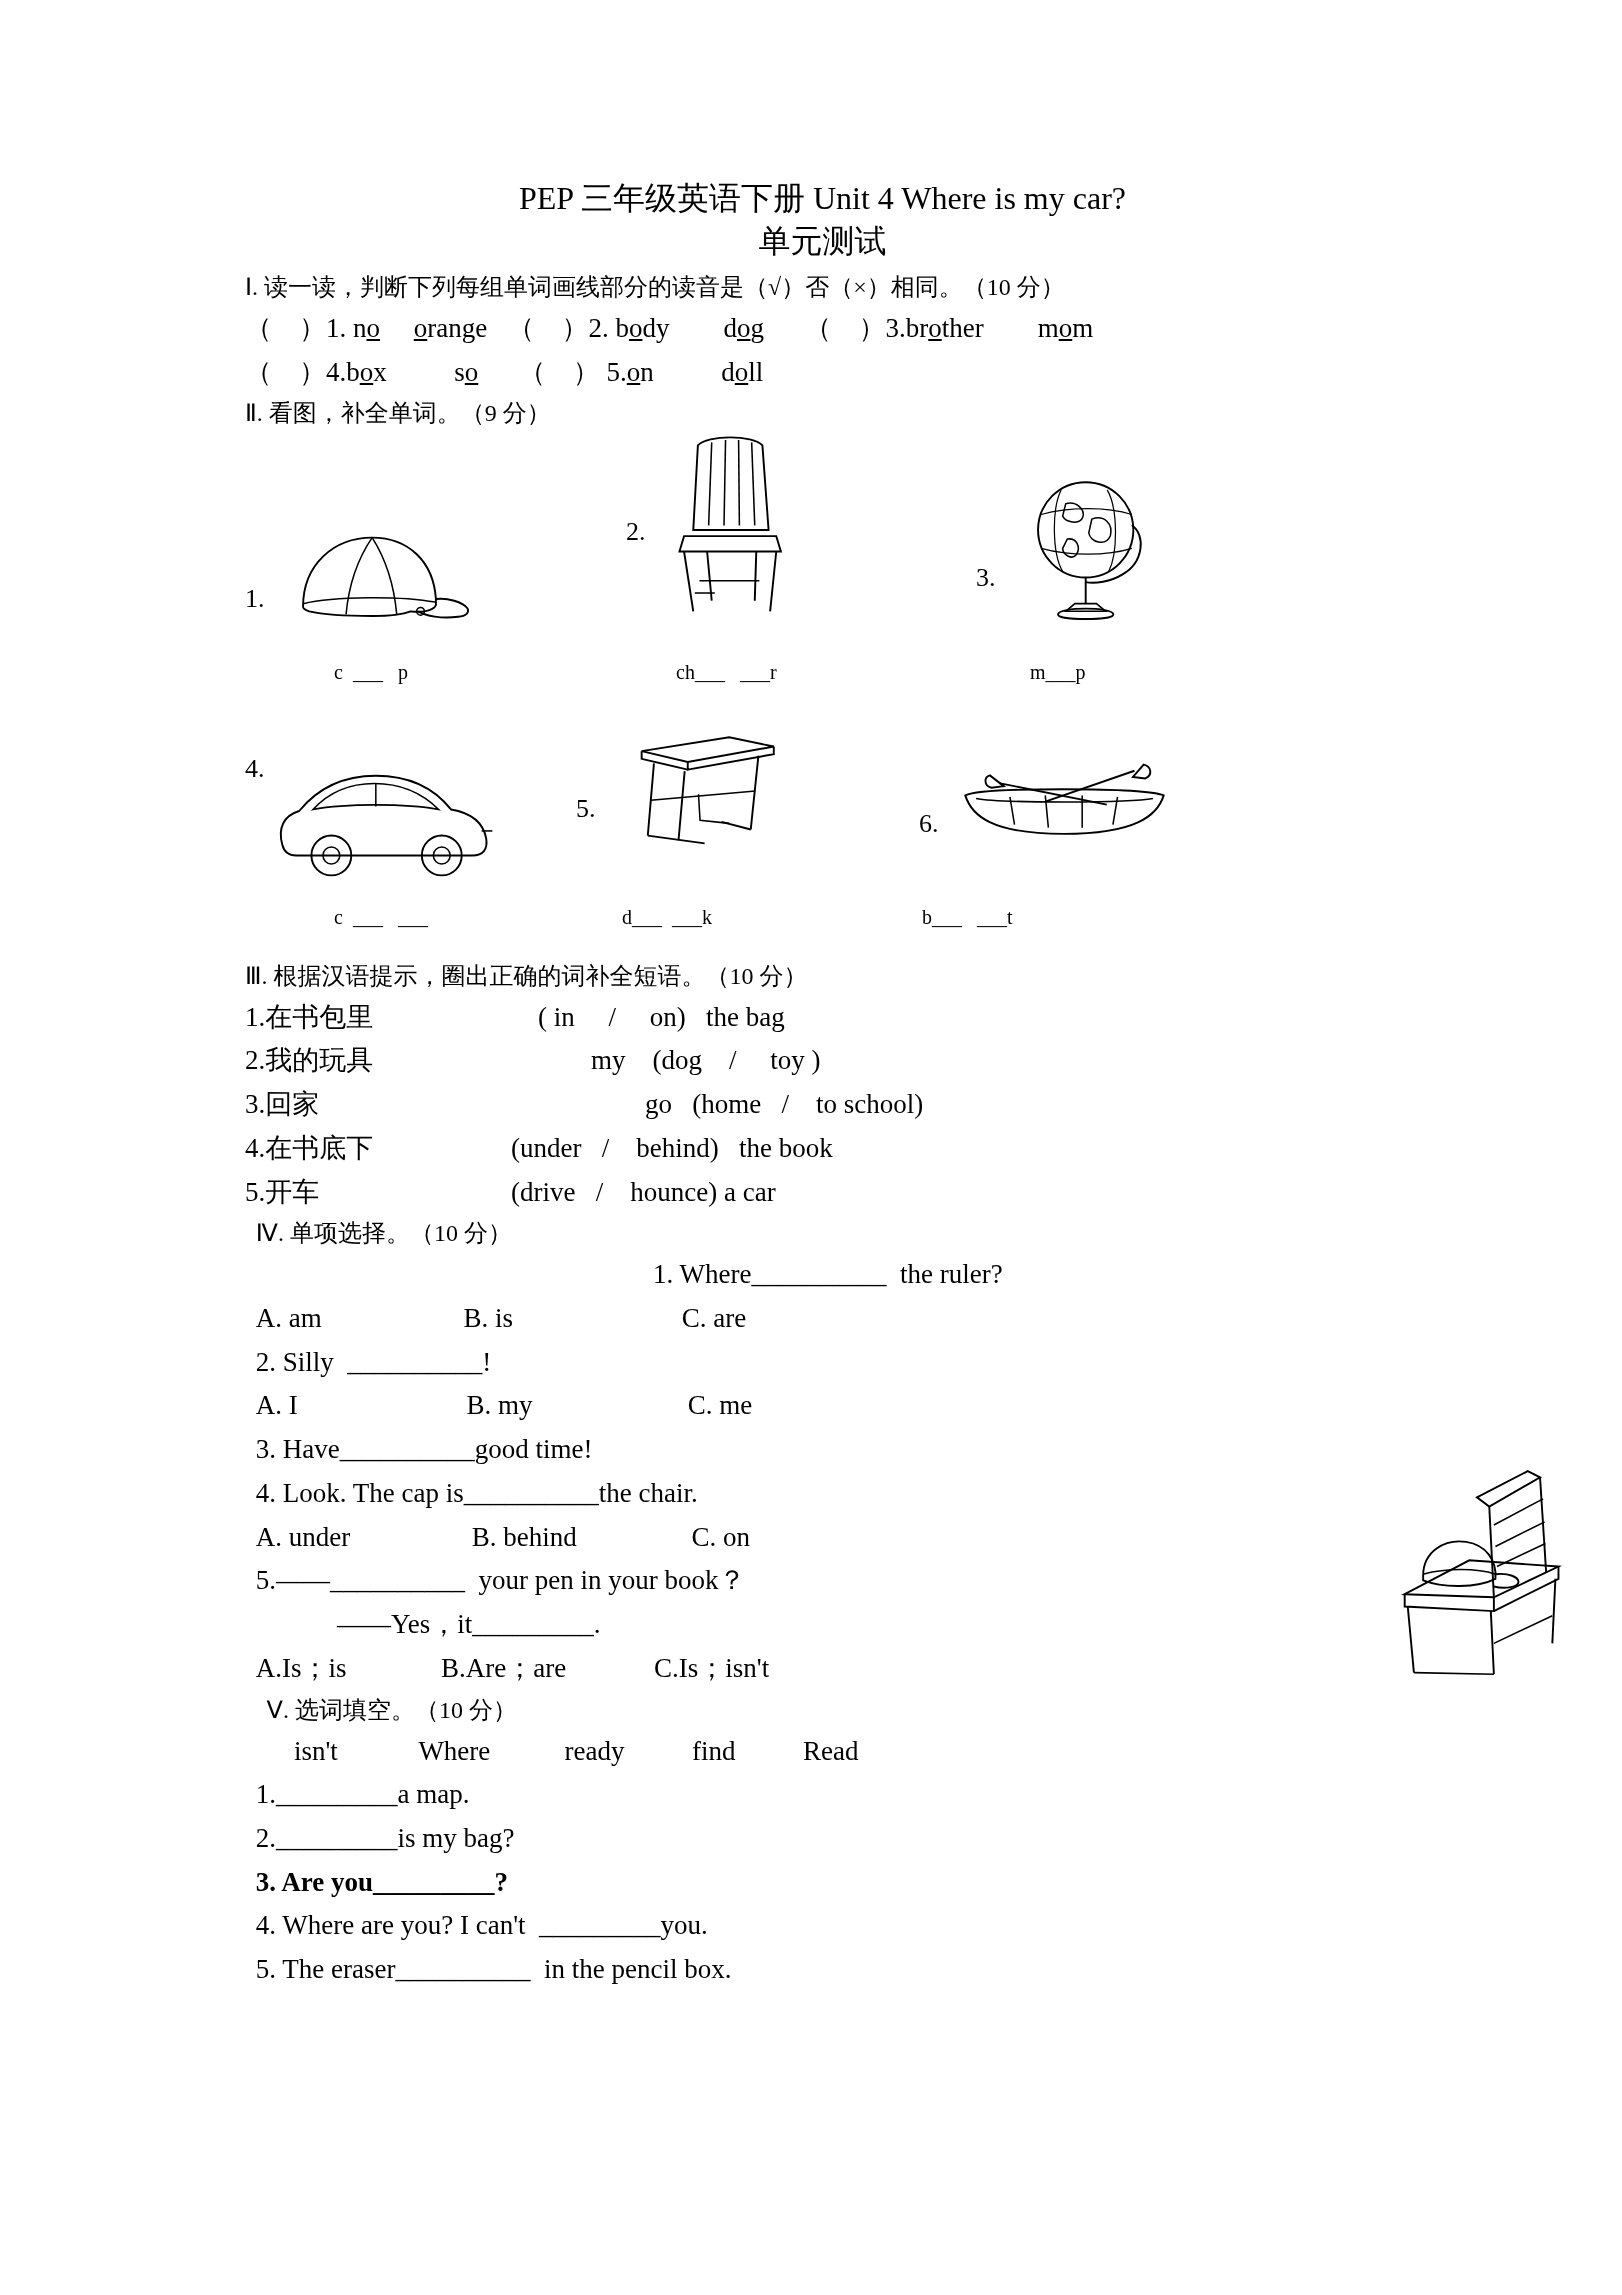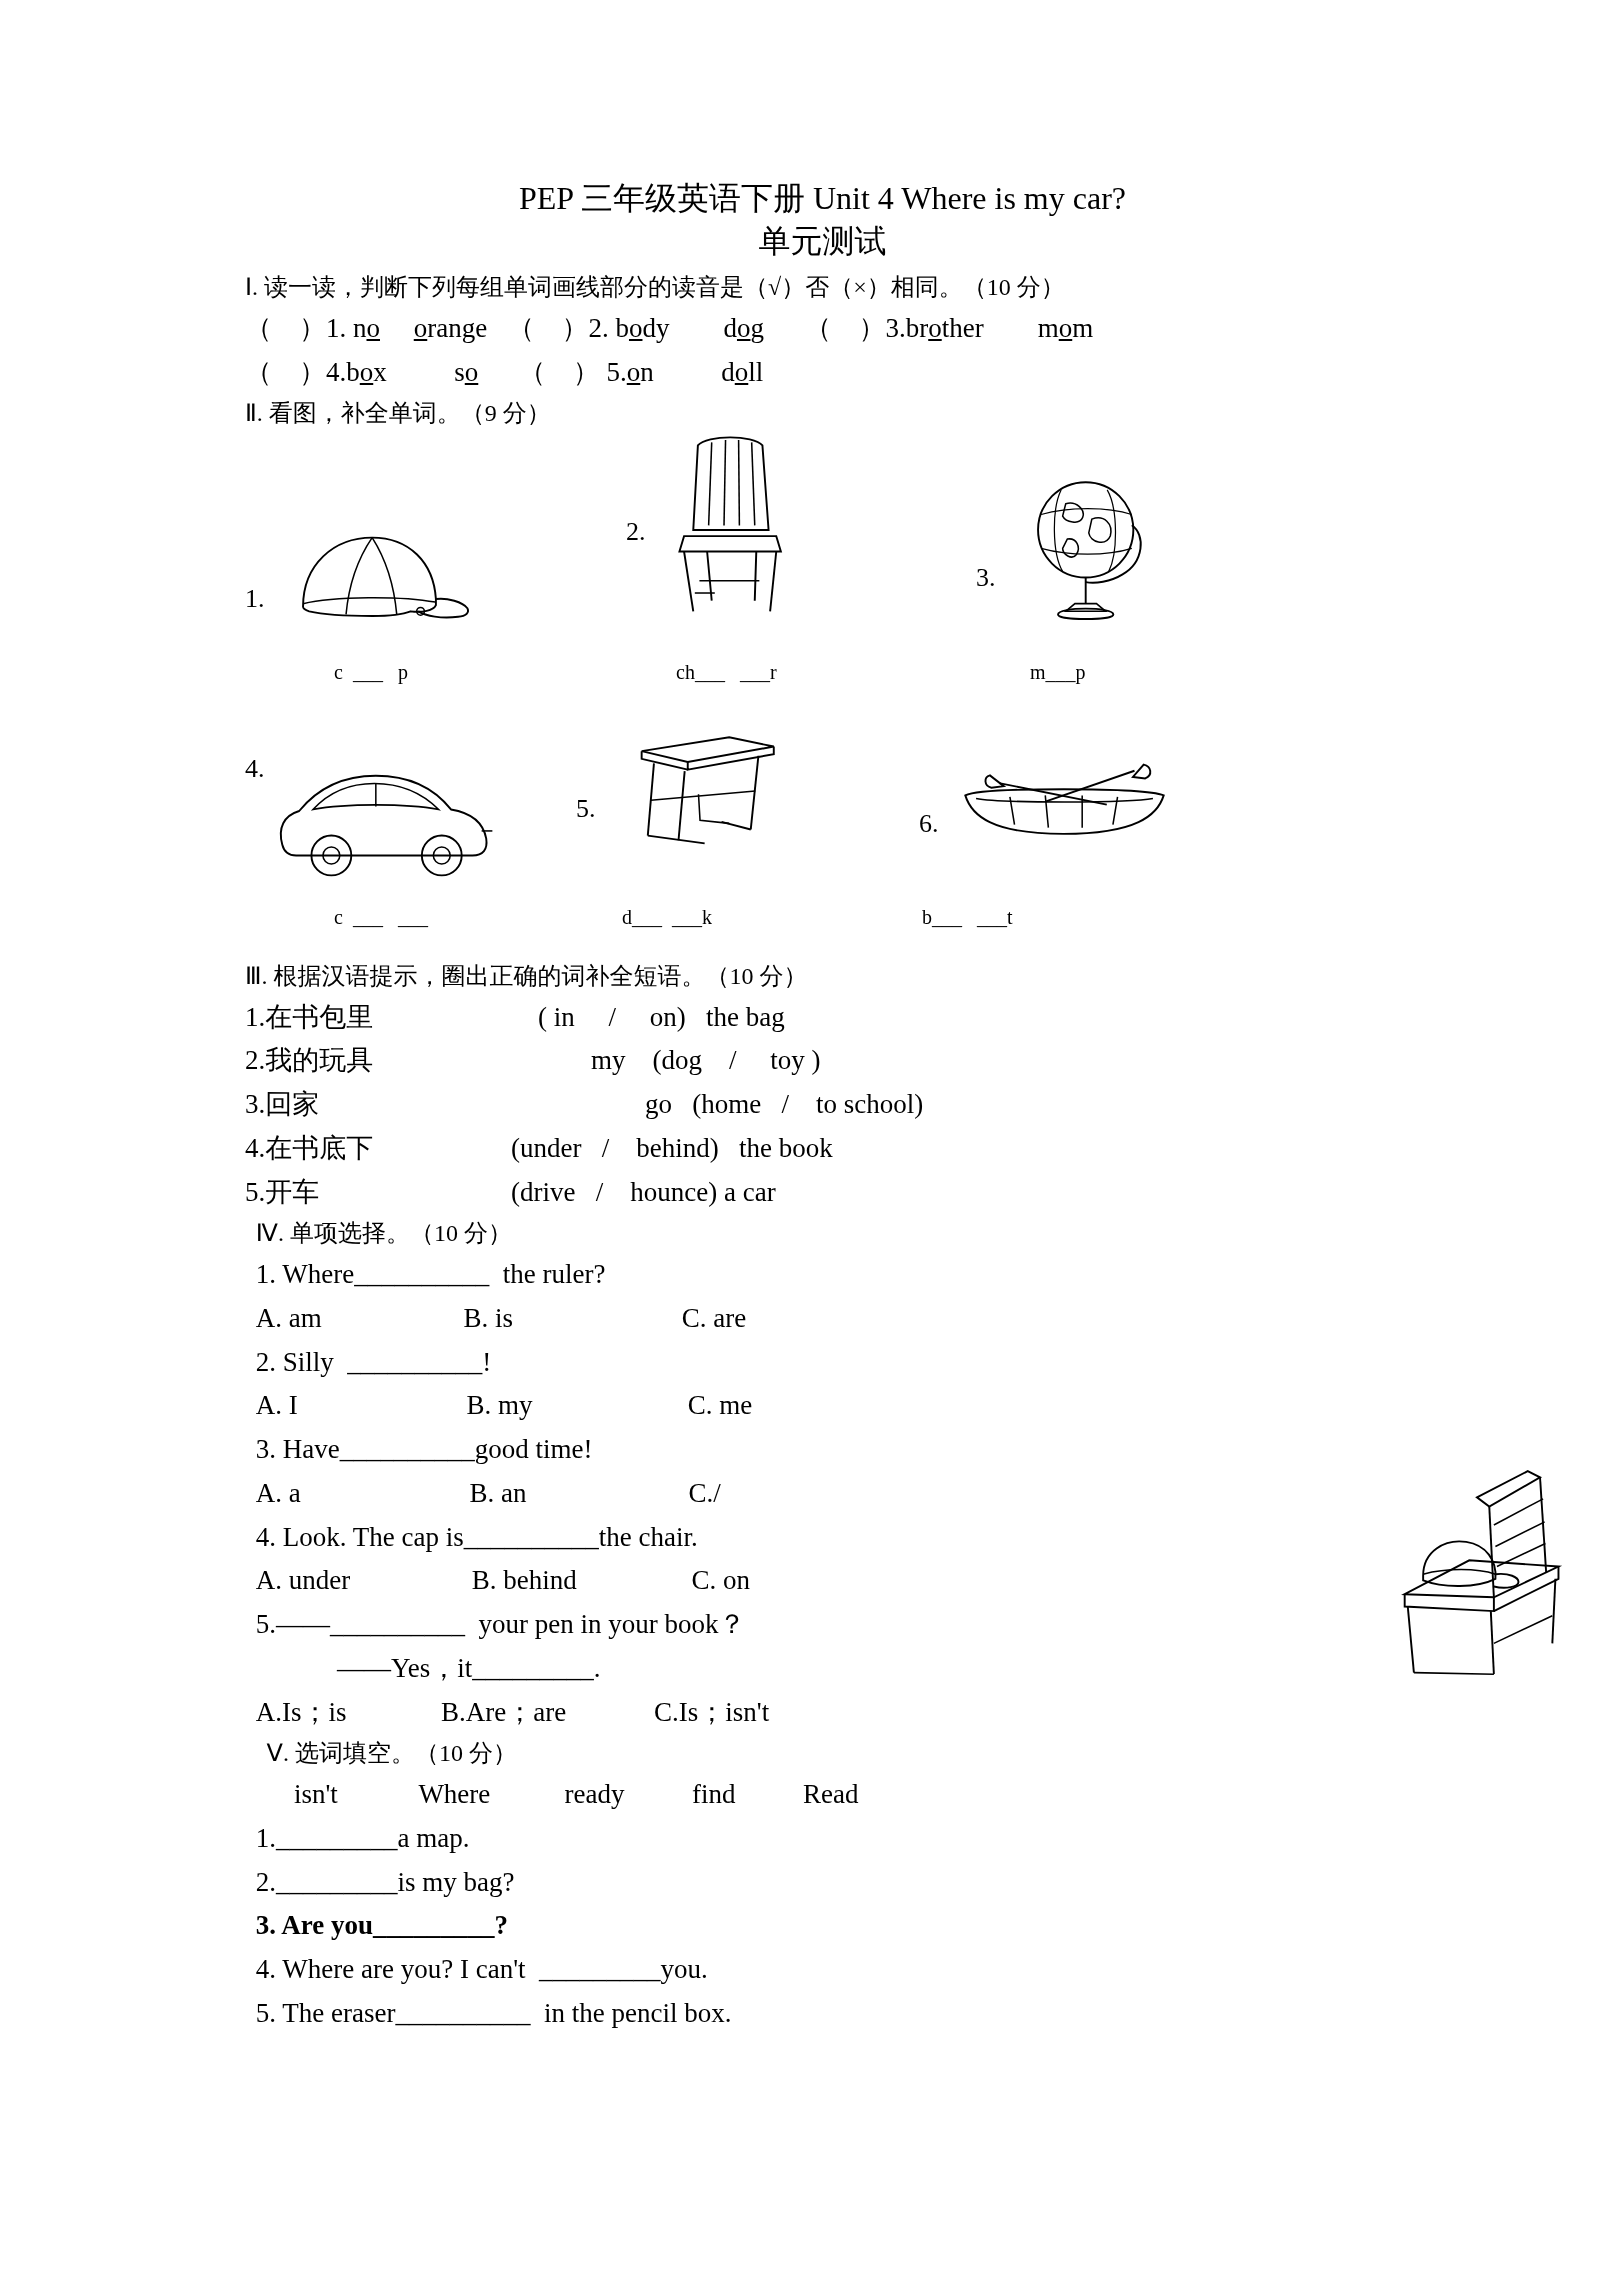--- a/index.html
+++ b/index.html
@@ -213,26 +213,25 @@
     </div>
 
     <div class="section-head" style="margin-top:6.2px;">Ⅲ. 根据汉语提示，圈出正确的词补全短语。（10 分）</div>
     <div class="line"><span style="display:inline-block;width:293px;">1.在书包里</span><span>( in     /     on)   the bag</span></div>
     <div class="line"><span style="display:inline-block;width:346px;">2.我的玩具</span><span>my    (dog    /     toy )</span></div>
     <div class="line"><span style="display:inline-block;width:400px;">3.回家</span><span>go   (home   /    to school)</span></div>
     <div class="line"><span style="display:inline-block;width:266px;">4.在书底下</span><span>(under   /    behind)   the book</span></div>
     <div class="line"><span style="display:inline-block;width:266px;">5.开车</span><span>(drive   /    hounce) a car</span></div>
 
     <div class="section-head" style="padding-left:10.8px;">Ⅳ. 单项选择。（10 分）</div>
-    <div class="line" style="padding-left:10.8px;">1. Where__________  the ruler?</div>
+    <div class="line" style="padding-left:10.8px;text-align:center;">1. Where__________  the ruler?</div>
     <div class="line" style="padding-left:10.8px;">A. am                     B. is                         C. are</div>
     <div class="line" style="padding-left:10.8px;">2. Silly  __________!</div>
     <div class="line" style="padding-left:10.8px;">A. I                         B. my                       C. me</div>
     <div class="line" style="padding-left:10.8px;">3. Have__________good time!</div>
-    <div class="line" style="padding-left:10.8px;">A. a                         B. an                        C./</div>
     <div class="line" style="padding-left:10.8px;">4. Look. The cap is__________the chair.</div>
     <div class="line" style="padding-left:10.8px;">A. under                  B. behind                 C. on</div>
     <div class="line" style="padding-left:10.8px;">5.——__________  your pen in your book？</div>
     <div class="line" style="padding-left:92px;">——Yes，it_________.</div>
     <div class="line" style="padding-left:10.8px;">A.Is；is              B.Are；are             C.Is；isn't</div>
 
     <div class="section-head" style="padding-left:21.6px;">Ⅴ. 选词填空。（10 分）</div>
     <div class="line" style="padding-left:49px;">isn't            Where           ready          find          Read</div>
     <div class="line" style="padding-left:10.8px;">1._________a map.</div>
     <div class="line" style="padding-left:10.8px;">2._________is my bag?</div>

